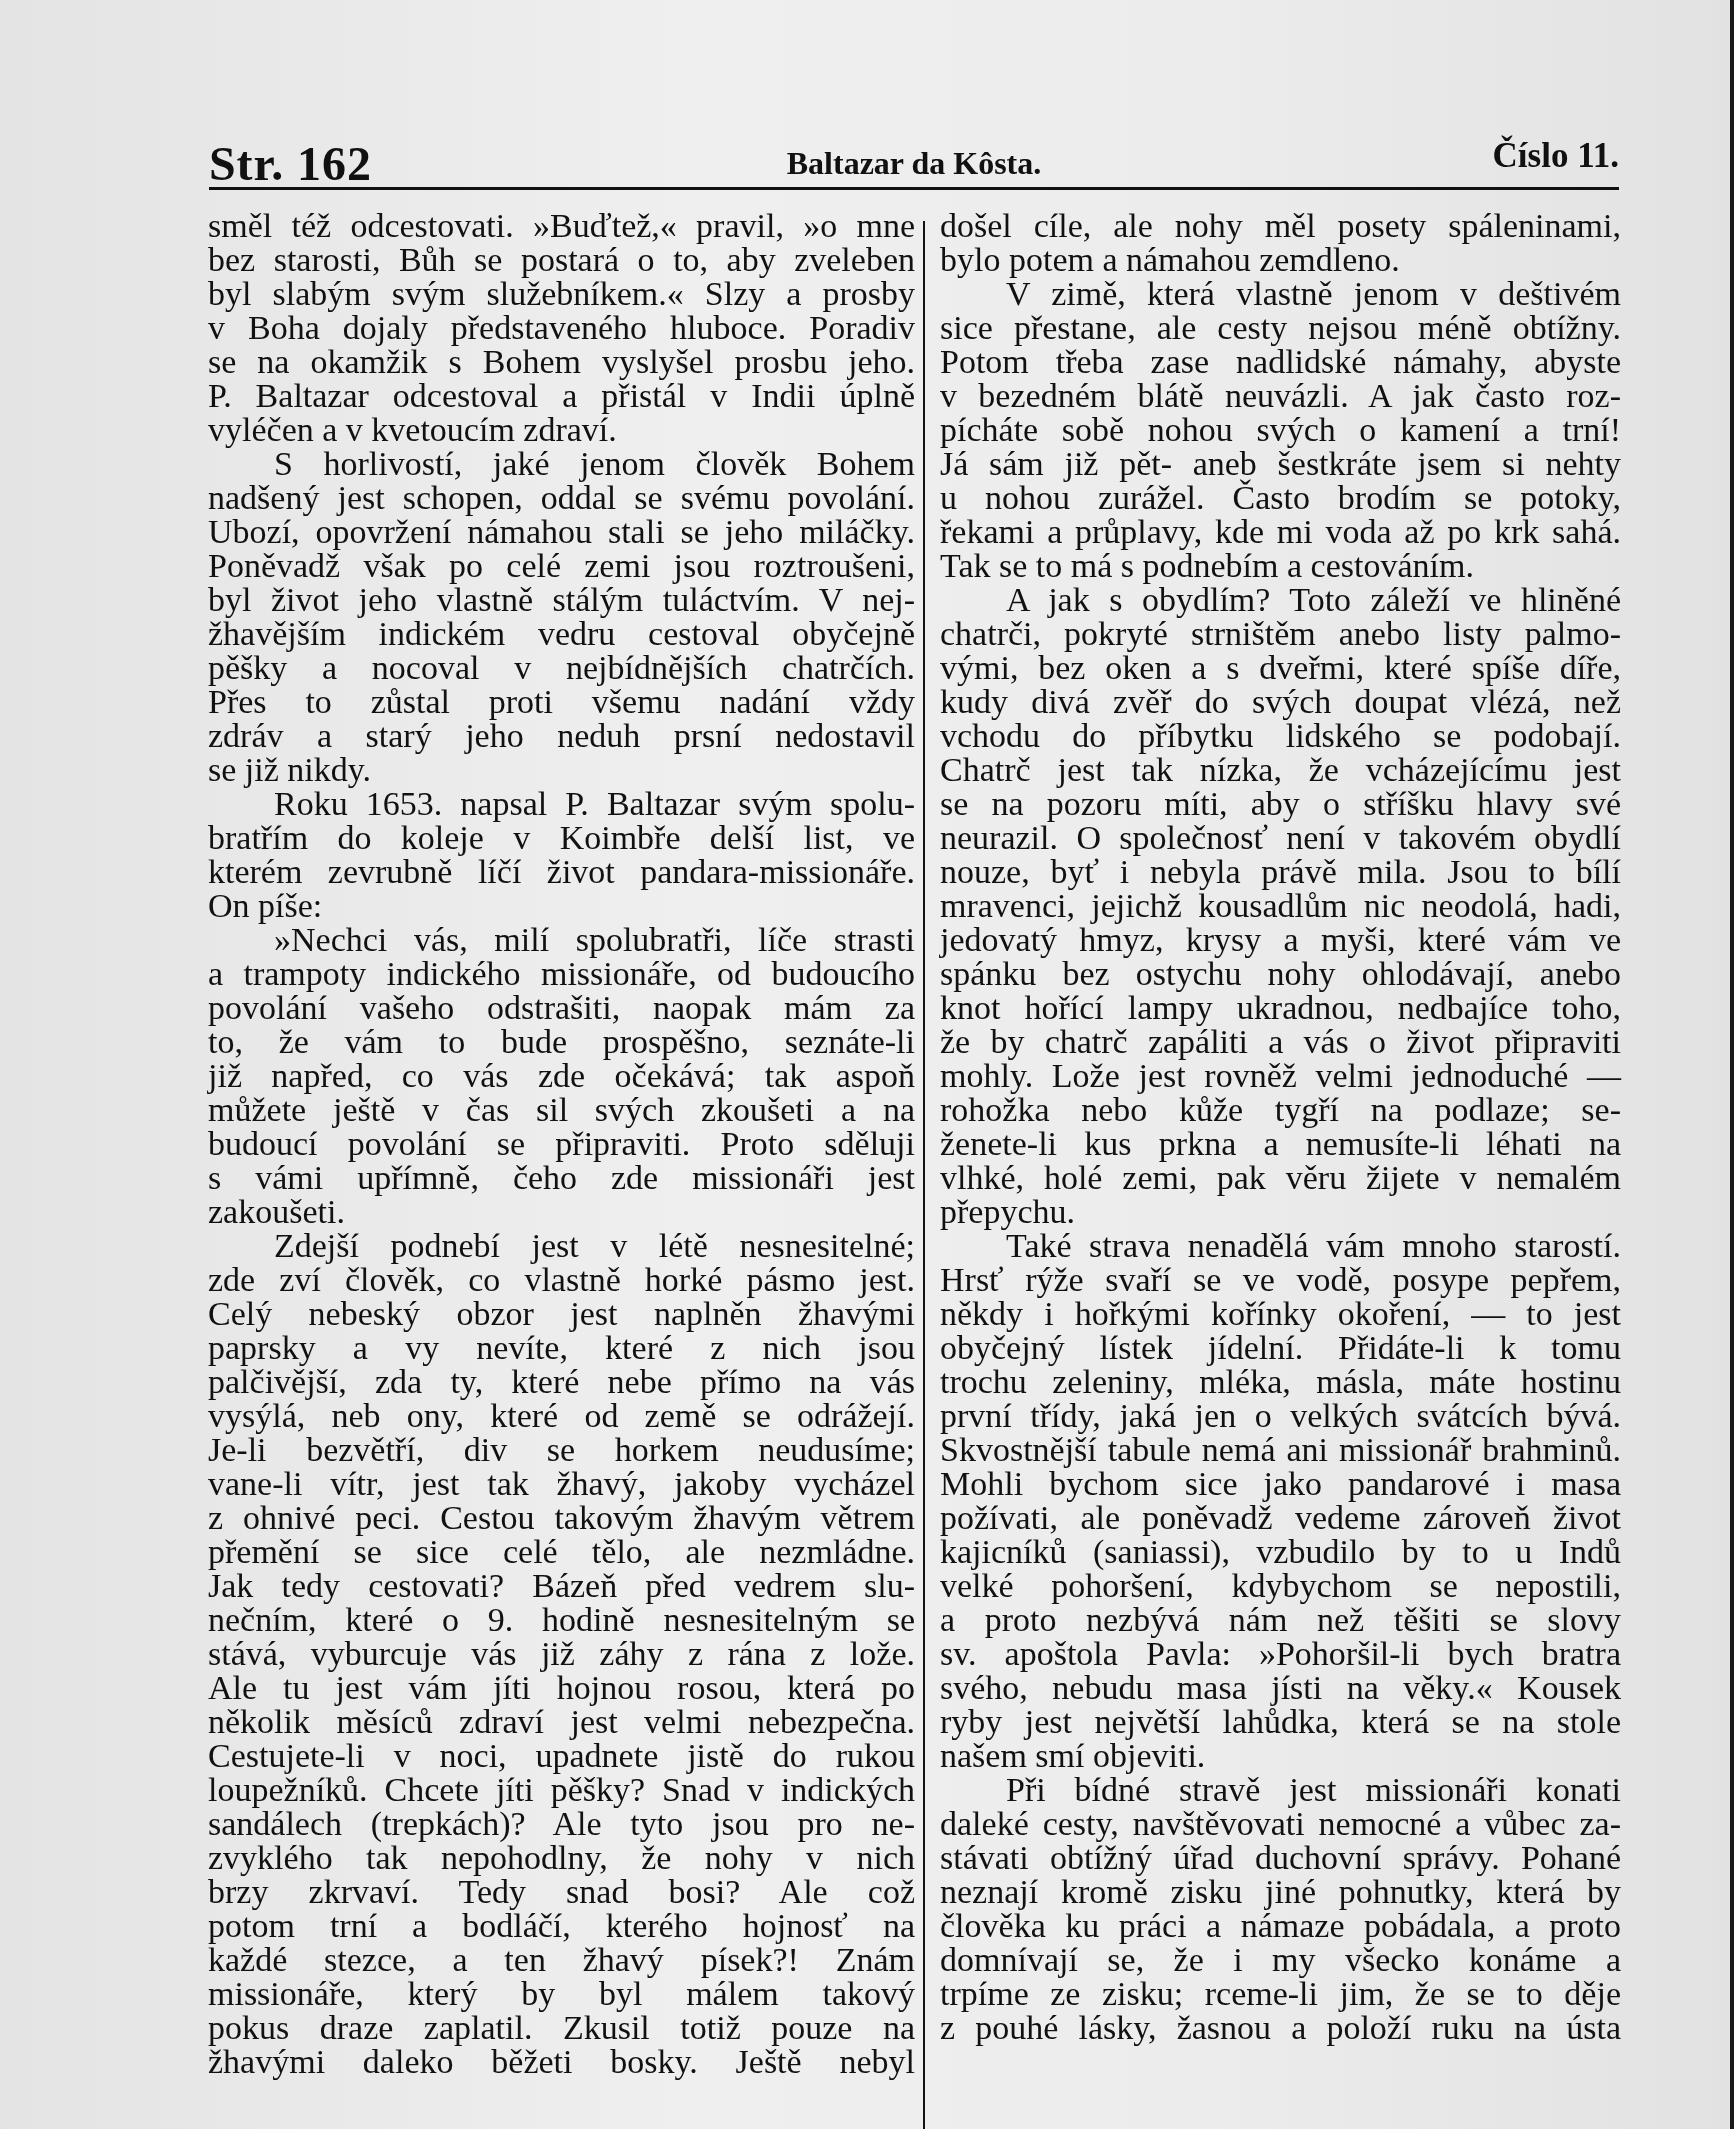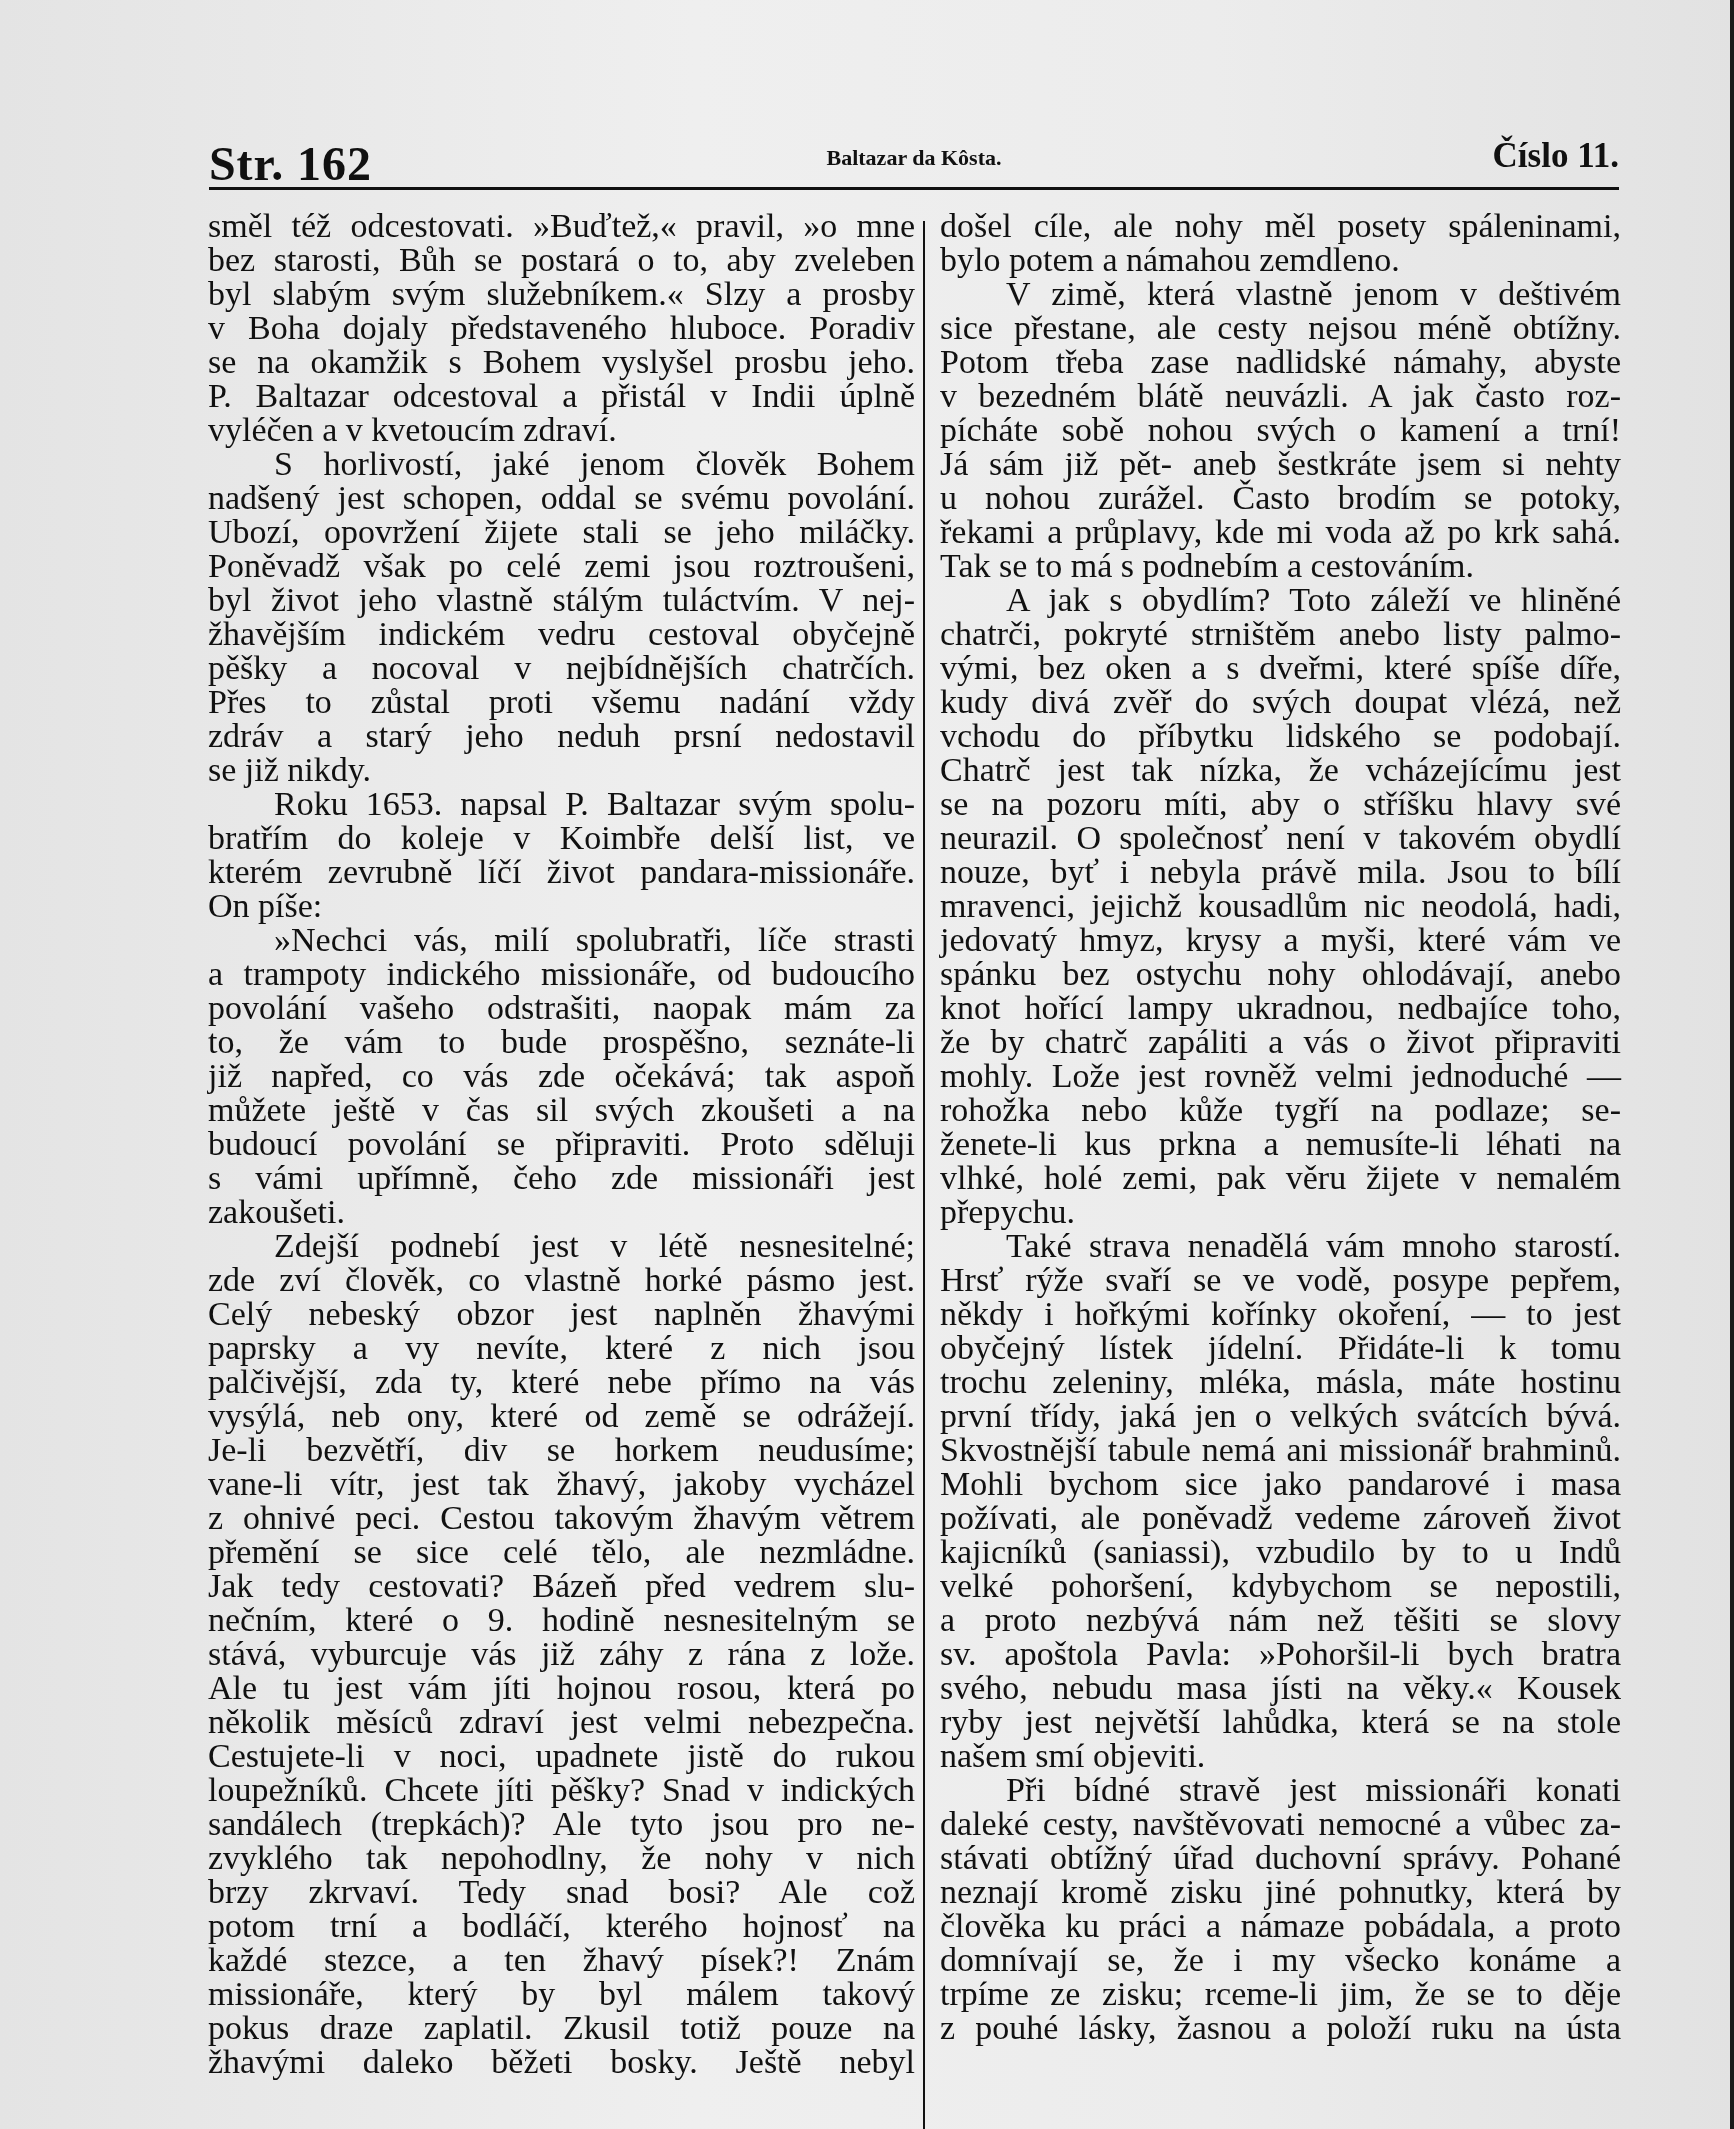--- a/index.html
+++ b/index.html
@@ -31,21 +31,21 @@
     height: 47px;
   }
   .header .left {
     position: absolute; left: 0; top: 0;
     font-size: 48px; font-weight: bold;
     letter-spacing: 0.9px;
   }
   .header .center {
     position: absolute; left: 0; right: 0; top: 9.4px;
     text-align: center;
-    font-size: 22px; font-weight: bold;
+    font-size: 32px; font-weight: bold;
   }
   .header .right {
     position: absolute; right: 0; top: 0;
     font-size: 35px; font-weight: bold;
   }
   .header-rule {
     position: absolute;
     left: 209px; top: 187px;
     width: 1410px; height: 3.4px;
     background: #111;
@@ -92,21 +92,21 @@
   <div class="column col-left" id="col-left">
       <span class="line">směl též odcestovati. »Buďtež,« pravil, »o mne</span>
       <span class="line">bez starosti, Bůh se postará o to, aby zveleben</span>
       <span class="line">byl slabým svým služebníkem.« Slzy a prosby</span>
       <span class="line">v Boha dojaly představeného hluboce. Poradiv</span>
       <span class="line">se na okamžik s Bohem vyslyšel prosbu jeho.</span>
       <span class="line">P. Baltazar odcestoval a přistál v Indii úplně</span>
       <span class="line last">vyléčen a v kvetoucím zdraví.</span>
       <span class="line indent">S horlivostí, jaké jenom člověk Bohem</span>
       <span class="line">nadšený jest schopen, oddal se svému povolání.</span>
-      <span class="line">Ubozí, opovržení žijete stali se jeho miláčky.</span>
+      <span class="line">Ubozí, opovržení námahou stali se jeho miláčky.</span>
       <span class="line">Poněvadž však po celé zemi jsou roztroušeni,</span>
       <span class="line">byl život jeho vlastně stálým tuláctvím. V nej-</span>
       <span class="line">žhavějším indickém vedru cestoval obyčejně</span>
       <span class="line">pěšky a nocoval v nejbídnějších chatrčích.</span>
       <span class="line">Přes to zůstal proti všemu nadání vždy</span>
       <span class="line">zdráv a starý jeho neduh prsní nedostavil</span>
       <span class="line last">se již nikdy.</span>
       <span class="line indent">Roku 1653. napsal P. Baltazar svým spolu-</span>
       <span class="line">bratřím do koleje v Koimbře delší list, ve</span>
       <span class="line">kterém zevrubně líčí život pandara-missionáře.</span>

